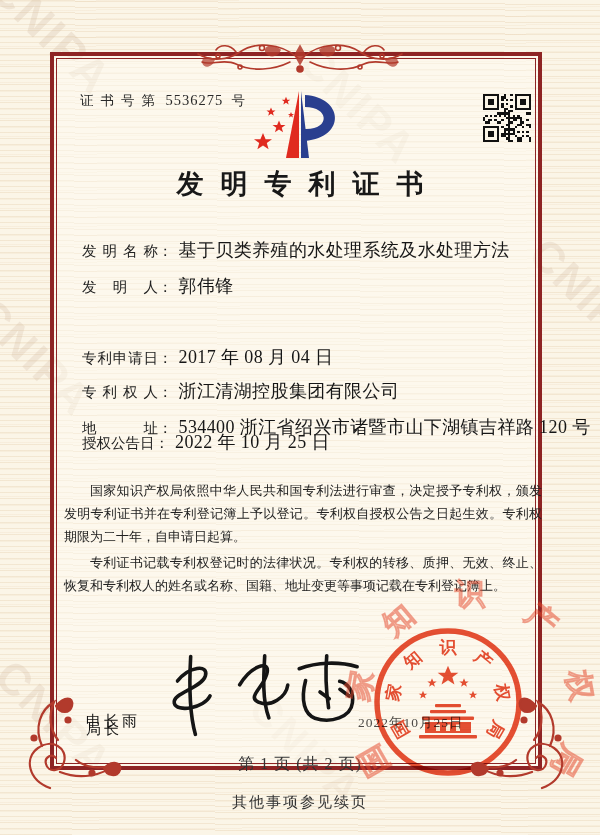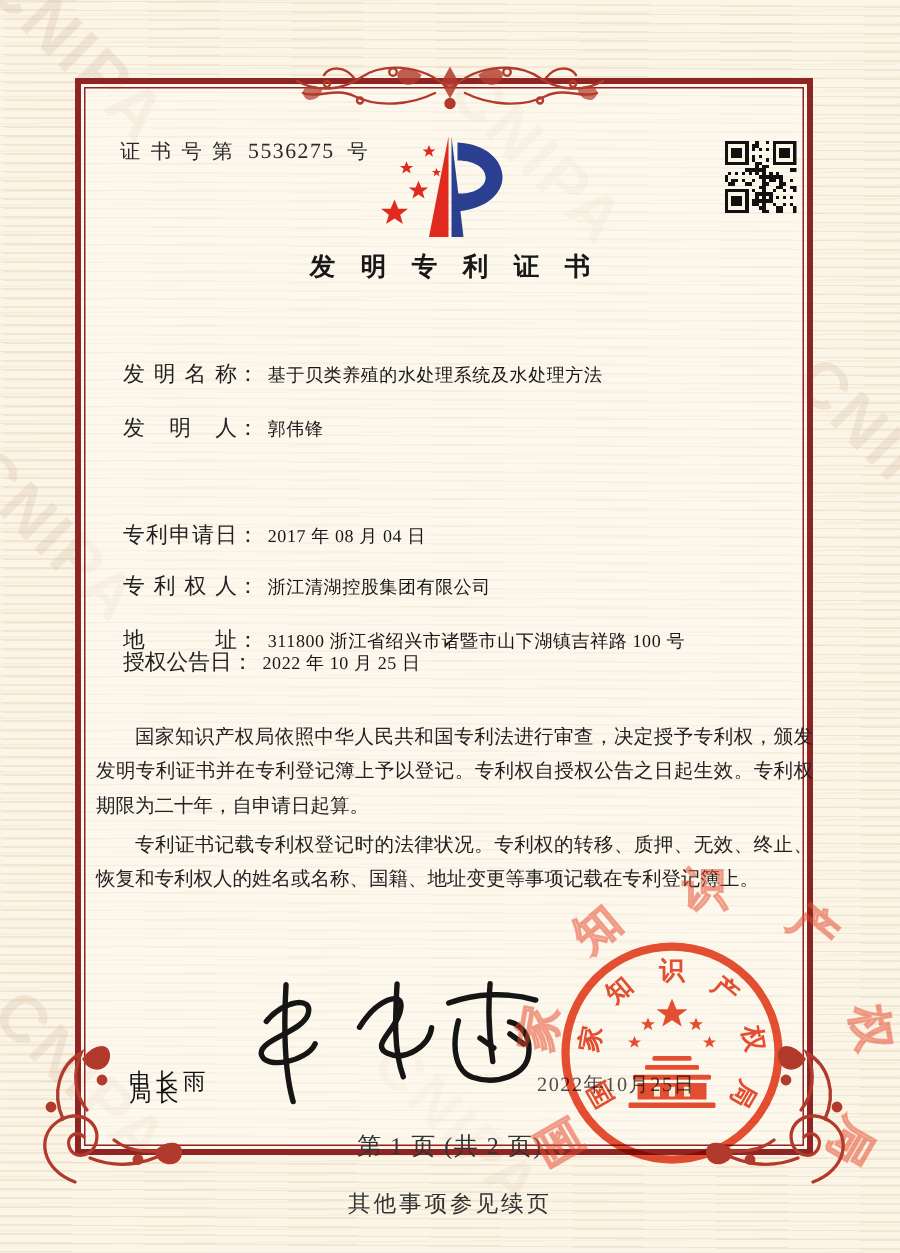--- a/index.html
+++ b/index.html
@@ -28,30 +28,30 @@
     position:absolute;left:50px;top:52px;width:492px;height:718px;
     border:4px solid var(--frame);background:rgba(255,252,243,.45);
   }
   .frame::after{content:"";position:absolute;inset:2px;border:1px solid var(--frame);}
   .abs{position:absolute;}
   .cert-no{left:80px;top:92px;font-size:13.5px;color:#2a2a2a;}
   .cert-no .lbl{letter-spacing:7px;}
   .cert-no .num{font-size:14.5px;letter-spacing:1px;}
   .cert-no .suf{margin-left:5px;}
   .title{
-    left:0;right:0;top:166px;text-align:center;font-size:17px;font-weight:bold;
+    left:0;right:0;top:166px;text-align:center;font-size:27px;font-weight:bold;
     letter-spacing:17px;text-indent:17px;color:#181818;
   }
   .row{left:82px;right:56px;height:20px;line-height:20px;white-space:nowrap;}
   .flabel{
     display:inline-block;width:76px;text-align:justify;text-align-last:justify;
     font-size:14.5px;color:#222;vertical-align:baseline;
   }
   .colon{font-size:14.5px;color:#222;margin-right:6px;}
-  .fvalue{font-size:12px;color:#161616;letter-spacing:.4px;font-family:Liberation Serif, serif;}
+  .fvalue{font-size:18px;color:#161616;letter-spacing:.4px;font-family:Liberation Serif, serif;}
   .grant-right{position:absolute;left:300px;top:0;}
   .grant-right .flabel{width:auto;text-align-last:auto;}
   .paras{left:64px;width:478px;top:479px;}
   .paras p{
     margin:0 0 3px 0;text-indent:2em;font-size:13px;line-height:23px;
     text-align:justify;color:#222;
   }
   .signer{font-family:"Liberation Sans","DejaVu Sans",sans-serif;font-size:15px;
     color:#111;letter-spacing:3px;}
   .pagination{left:0;right:0;top:754px;text-align:center;font-size:16px;color:#333;letter-spacing:1px;}
@@ -262,21 +262,21 @@
   <div class="abs row" style="top:276px">
     <span class="flabel">发明人</span><span class="colon">：</span><span class="fvalue">郭伟锋</span>
   </div>
   <div class="abs row" style="top:347px">
     <span class="flabel">专利申请日</span><span class="colon">：</span><span class="fvalue">2017 年 08 月 04 日</span>
   </div>
   <div class="abs row" style="top:381px">
     <span class="flabel">专利权人</span><span class="colon">：</span><span class="fvalue">浙江清湖控股集团有限公司</span>
   </div>
   <div class="abs row" style="top:417px">
-    <span class="flabel">地址</span><span class="colon">：</span><span class="fvalue">311800 浙江省绍兴市诸暨市山下湖镇吉祥路 100 号</span>
+    <span class="flabel">地址</span><span class="colon">：</span><span class="fvalue">534400 浙江省绍兴市诸暨市山下湖镇吉祥路 120 号</span>
   </div>
   <div class="abs row" style="top:432px">
     <span class="flabel" style="width:auto;text-align-last:auto">授权公告日</span><span class="colon">：</span><span class="fvalue">2022 年 10 月 25 日</span>
   </div>
 
   <div class="abs paras">
     <p>国家知识产权局依照中华人民共和国专利法进行审查，决定授予专利权，颁发发明专利证书并在专利登记簿上予以登记。专利权自授权公告之日起生效。专利权期限为二十年，自申请日起算。</p>
     <p>专利证书记载专利权登记时的法律状况。专利权的转移、质押、无效、终止、恢复和专利权人的姓名或名称、国籍、地址变更等事项记载在专利登记簿上。</p>
   </div>
 

